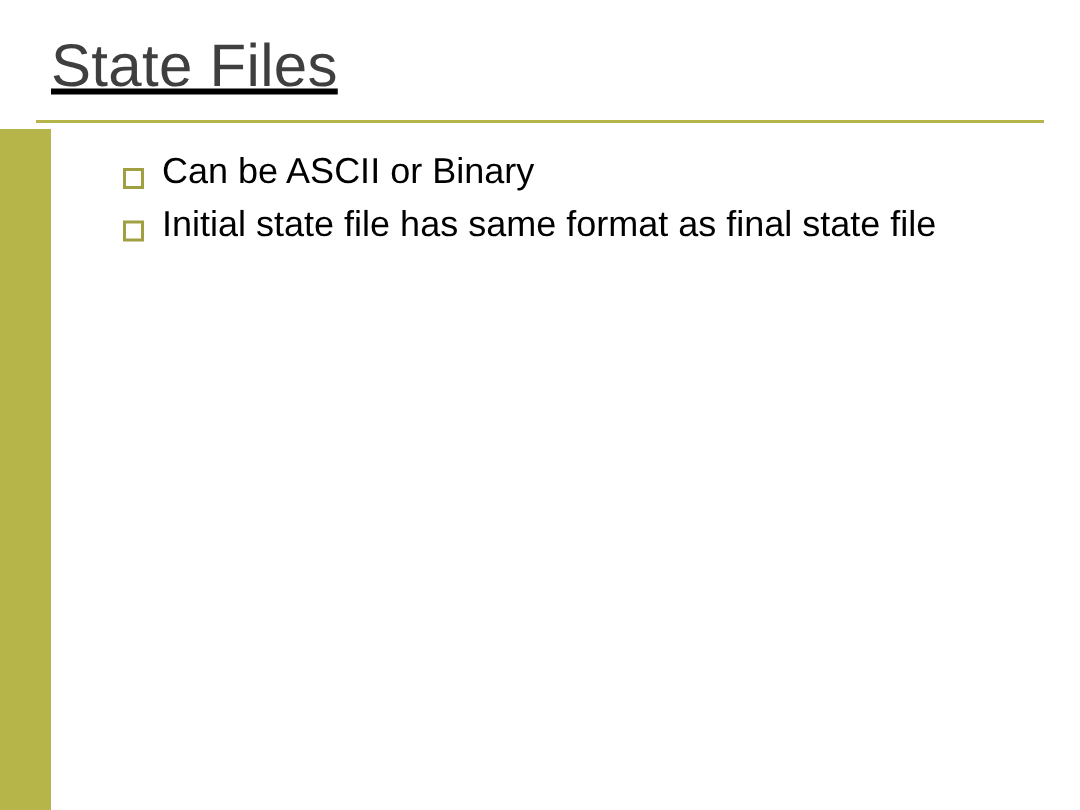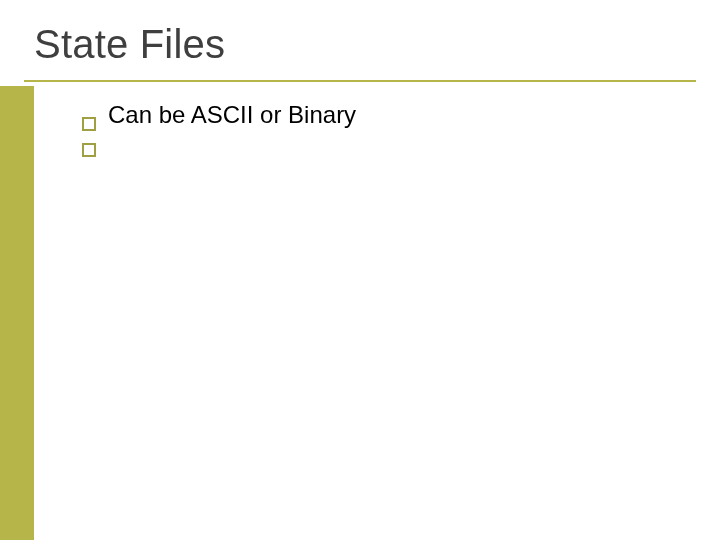--- a/index.html
+++ b/index.html
@@ -16,20 +16,21 @@
     top: 86px;
     width: 34px;
     bottom: 0;
     background: #b5b54a;
   }
   .title-area {
     position: absolute;
     top: 22px;
     left: 34px;
     right: 30px;
+    text-decoration: underline;
   }
   .title {
     font-size: 40px;
     font-weight: 400;
     color: #3f3f3f;
     font-family: Arial, Helvetica, sans-serif;
     letter-spacing: 0.2px;
   }
   .rule {
     position: absolute;
@@ -40,21 +41,21 @@
     background: #b5b54a;
   }
   .content {
     position: absolute;
     top: 100px;
     left: 54px;
     right: 40px;
   }
   .item {
     display: flex;
-    align-items: flex-end;
+    align-items: center;
     margin-bottom: 4px;
     padding-left: 28px;
   }
   .bullet {
     width: 14px;
     height: 14px;
     border: 2px solid #a0a042;
     margin-top: 8px;
     margin-right: 12px;
     flex: 0 0 auto;
@@ -78,15 +79,16 @@
 
   <div class="rule"></div>
 
   <div class="content">
     <div class="item">
       <div class="bullet"></div>
       <div class="text">Can be ASCII or Binary</div>
     </div>
     <div class="item">
       <div class="bullet"></div>
+      <div class="text">Initial state file has same format as final state file</div>
     </div>
   </div>
 </div>
 
 </body></html>

